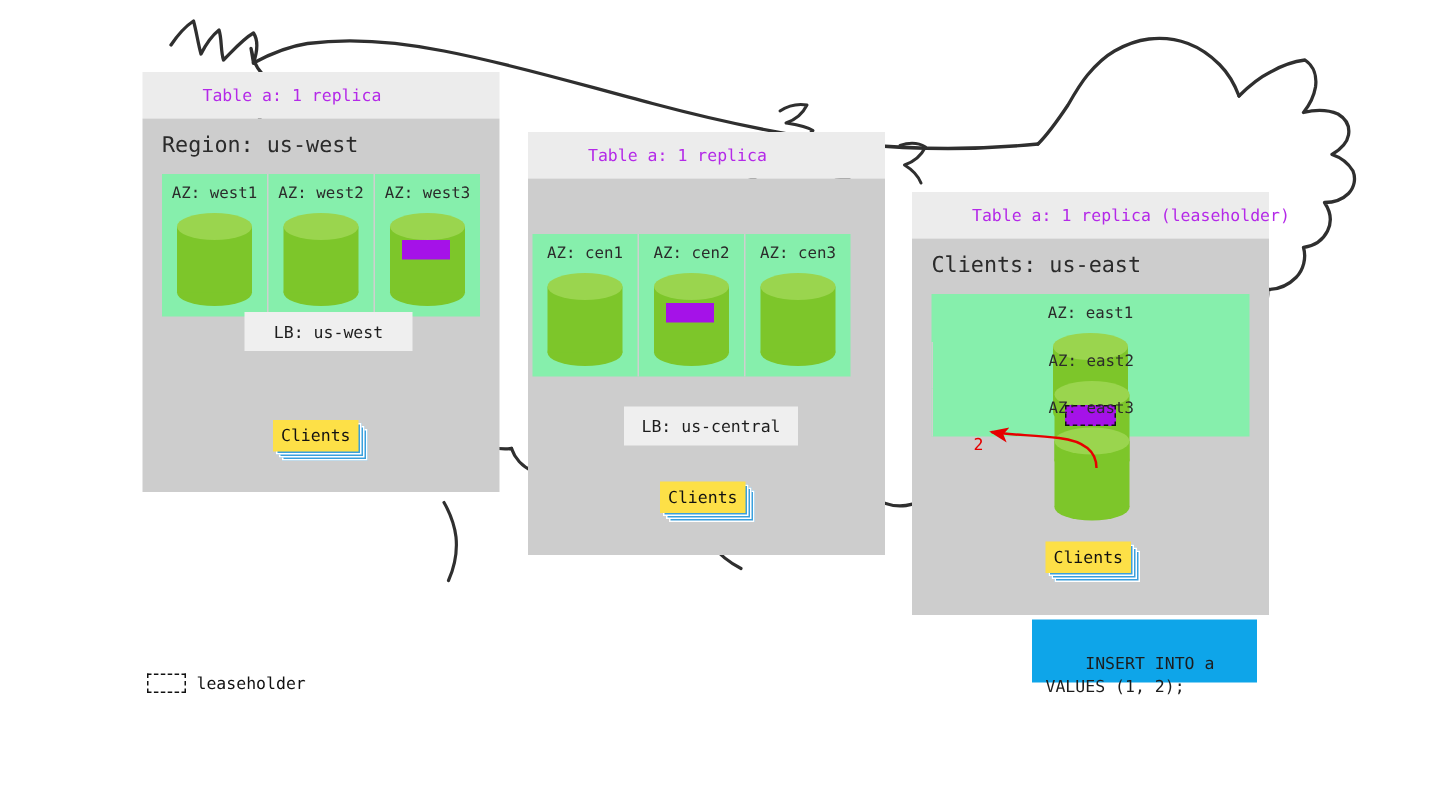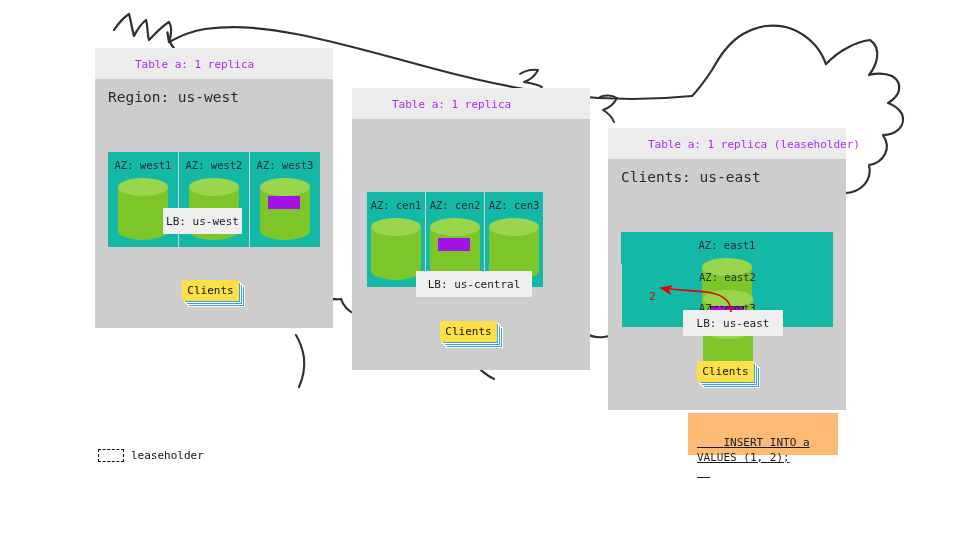--- a/index.html
+++ b/index.html
@@ -26,23 +26,22 @@
   }
   .panel-body{
     background:#cdcdcd;position:relative;
   }
   .region-title{
     position:absolute;left:13px;top:10px;
     color:#2b2b2b;font-size:14.5px;white-space:nowrap;
   }
   .az-strip{
     position:absolute;
-    background:#14b8a6;
+    background:#86efac;
     display:flex;
-    margin-top:36px;
   }
   .az-cell{
     flex:1 1 0;position:relative;
     box-sizing:border-box;
   }
   .az-cell + .az-cell{border-left:1px solid #cfcfcf;}
   .az-label{
     position:absolute;left:0;right:0;top:7px;text-align:center;
     font-size:10.5px;color:#2b2b2b;white-space:nowrap;
   }
@@ -81,23 +80,23 @@
     box-sizing:border-box;
   }
   .clients .front{
     position:absolute;left:0;top:0;background:#fde047;
     display:flex;align-items:center;justify-content:center;
     font-size:11px;color:#111111;white-space:nowrap;
   }
 
   
   .sql-box{
-    position:absolute;background:#fdba74;z-index:6;
+    position:absolute;background:#0ea5e9;z-index:6;
     font-size:11px;color:#1d1d1d;line-height:15px;
-    padding:7px 0 0 9px;box-sizing:border-box;white-space:pre;text-decoration:underline;
+    padding:7px 0 0 9px;box-sizing:border-box;white-space:pre;
   }
 
   
   .legend{position:absolute;z-index:8;display:flex;align-items:center;justify-content:center;}
   .legend-swatch{
     width:26px;height:13px;border:1.6px dashed #111111;box-sizing:border-box;
     background:transparent;
   }
   .legend-text{
     margin-left:7px;font-size:11px;color:#111111;
@@ -283,39 +282,39 @@
           <div class="az-label">AZ: west3</div>
           <div class="cylinder" style="top:26px;width:50px;height:62px;">
             <div class="cyl-bot"></div>
             <div class="cyl-body"></div>
             <div class="cyl-top"></div>
             <div class="replica" style="left:8px;top:18px;width:32px;height:13px;"></div>
           </div>
         </div>
       </div>
     </div>
-    <div class="lb-box" style="left:68px;top:160px;width:79px;height:26px;">
+    <div class="lb-box" style="left:68px;top:160px;width:112px;height:26px;">
       <span>LB: us-west</span>
     </div>
     <div class="clients" style="left:87px;top:232px;width:66px;height:28px;">
       <div class="sheet" style="left:6px;top:6px;width:57px;height:21px;"></div>
       <div class="sheet" style="left:4px;top:4px;width:57px;height:21px;"></div>
       <div class="sheet" style="left:2px;top:2px;width:57px;height:21px;"></div>
       <div class="front" style="width:57px;height:21px;">
         <span>Clients</span>
       </div>
     </div>
   </div>
 
   <div class="region-panel" style="left:352px;top:88px;width:238px;">
     <div class="panel-header" style="height:31px;">
       <div class="panel-header-text">Table a: 1 replica</div>
     </div>
     <div class="panel-body" style="height:251px;">
-      <div class="az-strip" style="left:15px;top:37px;width:176px;height:95px;">
+      <div class="az-strip" style="left:3px;top:37px;width:212px;height:95px;">
         <div class="az-cell">
           <div class="az-label">AZ: cen1</div>
           <div class="cylinder" style="top:26px;width:50px;height:62px;">
             <div class="cyl-bot"></div>
             <div class="cyl-body"></div>
             <div class="cyl-top"></div>
           </div>
         </div>
         <div class="az-cell">
           <div class="az-label">AZ: cen2</div>
@@ -375,23 +374,20 @@
         </div>
         <div class="az-cell">
           <div class="az-label">AZ: east3</div>
           <div class="cylinder" style="top:26px;width:50px;height:62px;">
             <div class="cyl-bot"></div>
             <div class="cyl-body"></div>
             <div class="cyl-top"></div>
           </div>
         </div>
       </div>
-    </div>
-    <div class="lb-box" style="left:75px;top:182px;width:100px;height:26px;">
-      <span>LB: us-east</span>
     </div>
     <div class="clients" style="left:89px;top:233px;width:66px;height:28px;">
       <div class="sheet" style="left:6px;top:6px;width:57px;height:21px;"></div>
       <div class="sheet" style="left:4px;top:4px;width:57px;height:21px;"></div>
       <div class="sheet" style="left:2px;top:2px;width:57px;height:21px;"></div>
       <div class="front" style="width:57px;height:21px;">
         <span>Clients</span>
       </div>
     </div>
   </div>

